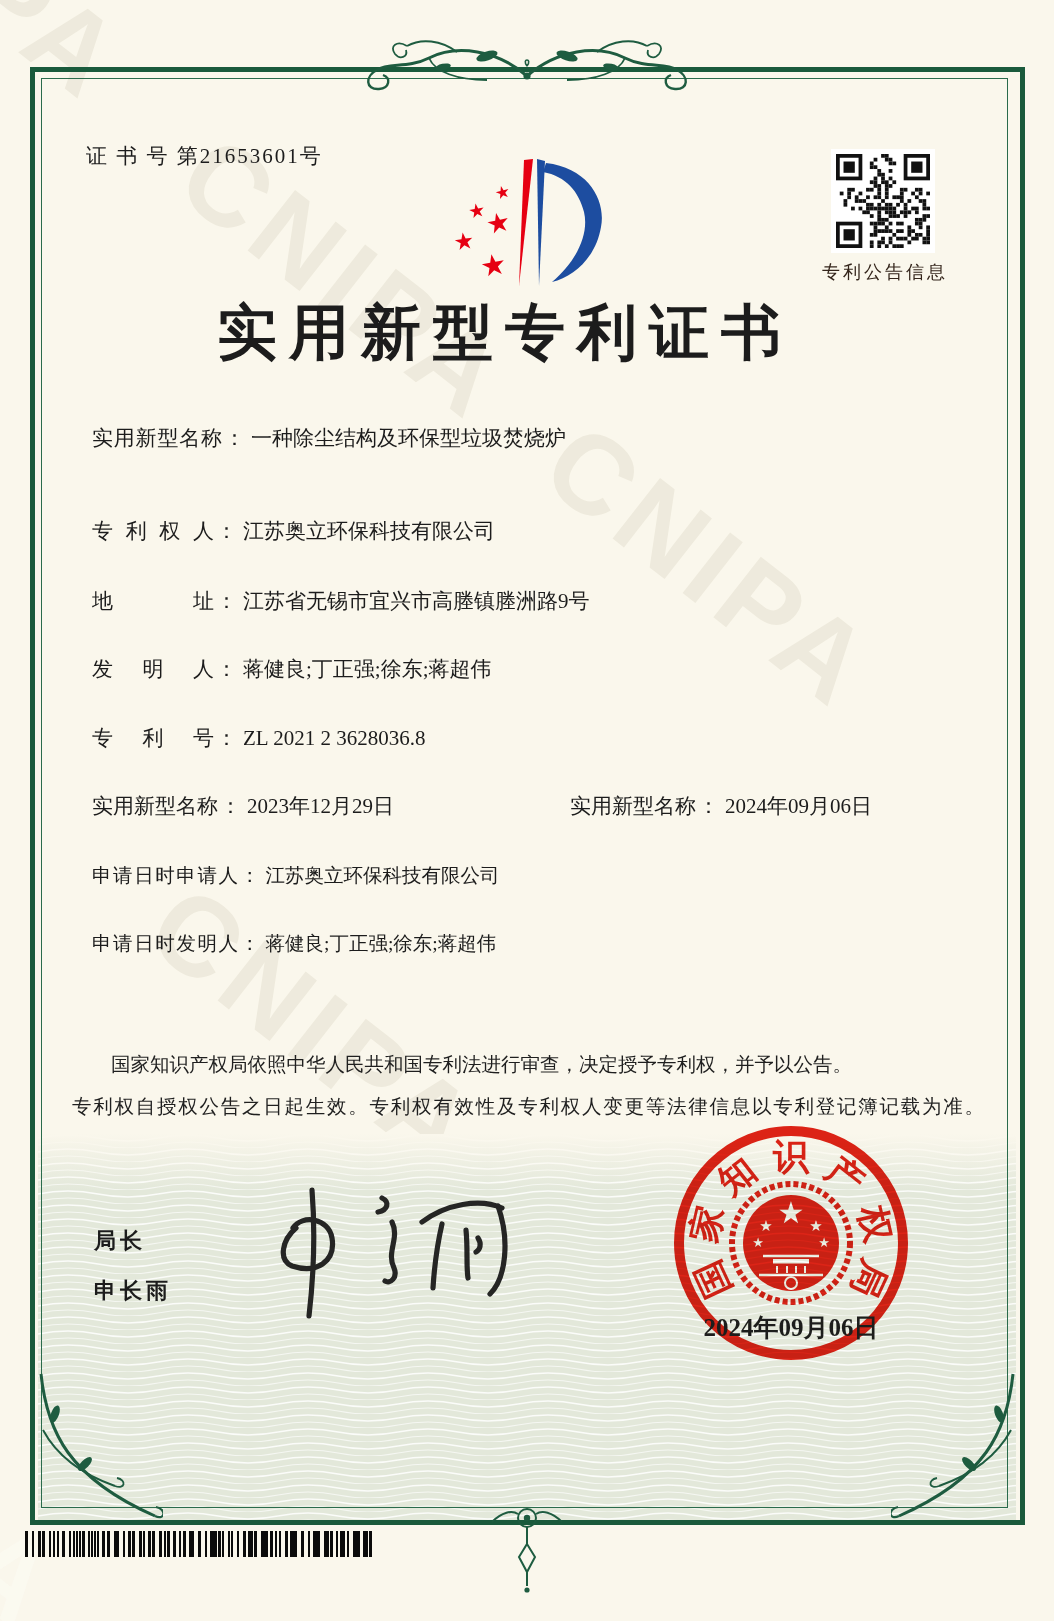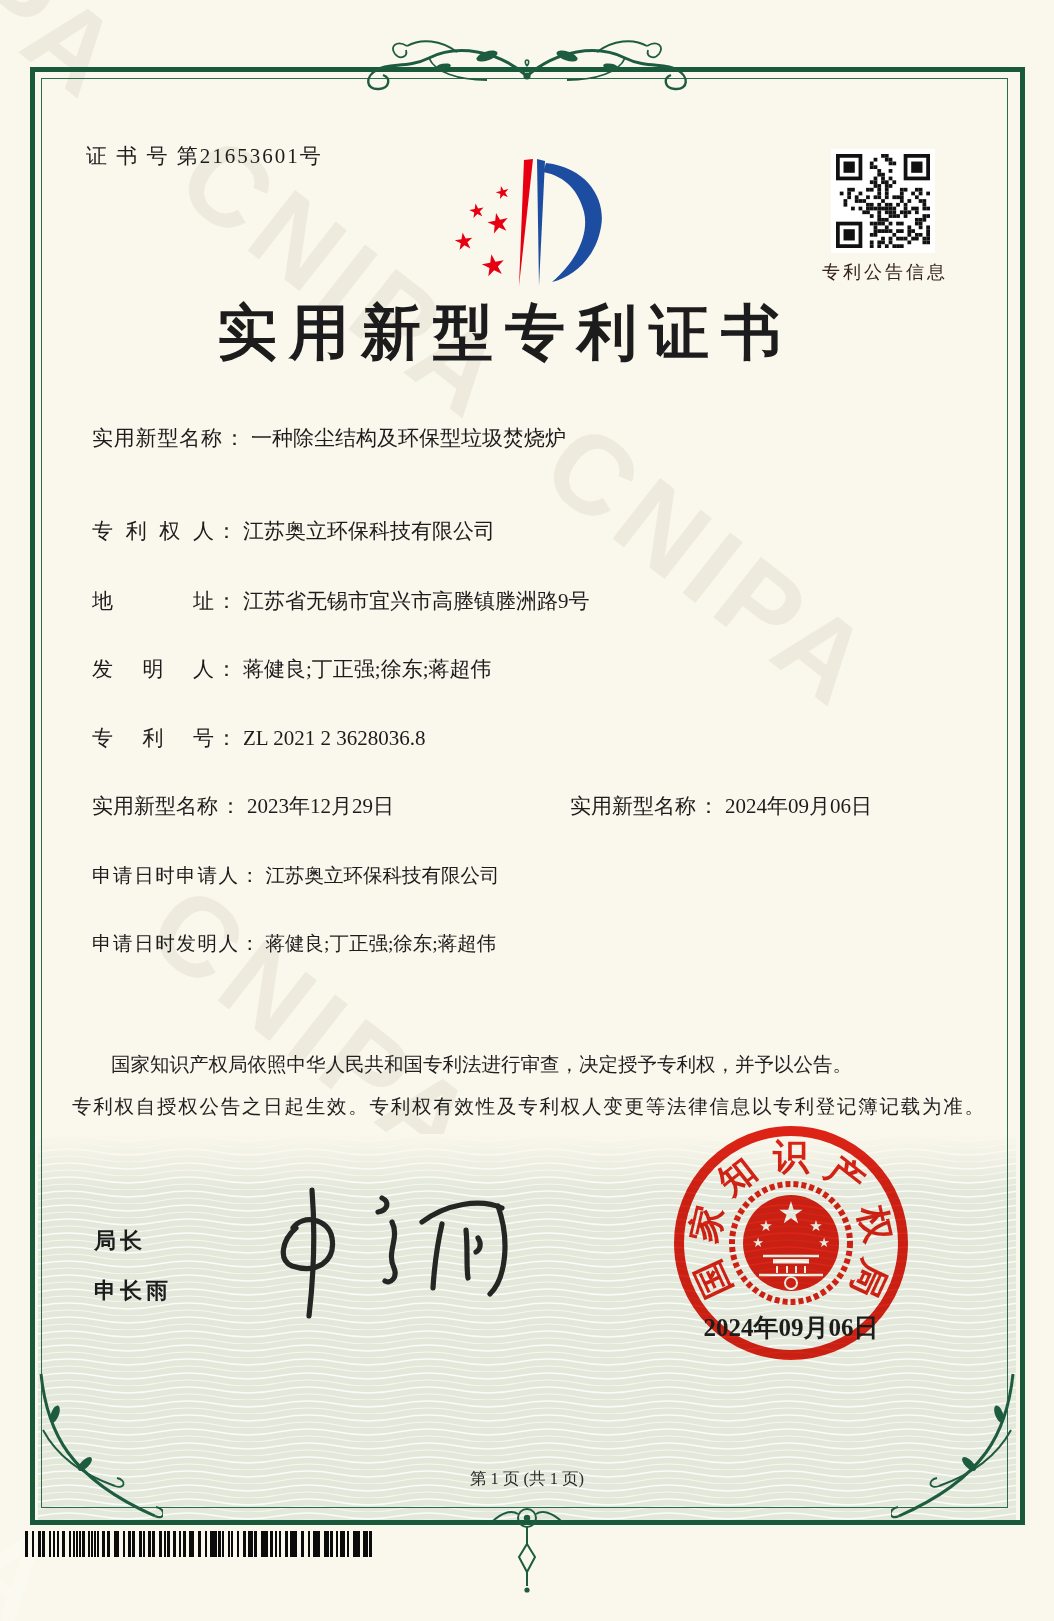--- a/index.html
+++ b/index.html
@@ -397,21 +397,20 @@
         <path d="M100,141 L156,141" stroke-width="2.4"></path>
         <rect x="110" y="144" width="36" height="4.5" fill="#fff" stroke="none"></rect>
         <path d="M114,151 V158 M124,151 V158 M133,151 V158 M142,151 V158" stroke-width="2"></path>
         <path d="M96,160 L160,160" stroke-width="2.4"></path>
         <circle cx="128" cy="168" r="6" stroke-width="2"></circle>
       </g>
     </g>
     <text x="128" y="221" font-size="25" font-weight="bold" fill="#121212" text-anchor="middle">2024年09月06日</text>
   </svg>
 
-  <div id="footer-page" class="abs">第 1 页 (共 1 页)</div>
 
   <div id="barcode-wrap" class="abs">
     <svg id="barcode-bars" width="350" height="26">
         <rect x="0" y="0" width="3" height="26" fill="#0b0b0b"></rect>
         <rect x="7" y="0" width="2" height="26" fill="#0b0b0b"></rect>
         <rect x="13" y="0" width="3" height="26" fill="#0b0b0b"></rect>
         <rect x="17" y="0" width="3" height="26" fill="#0b0b0b"></rect>
         <rect x="24" y="0" width="2" height="26" fill="#0b0b0b"></rect>
         <rect x="28" y="0" width="2" height="26" fill="#0b0b0b"></rect>
         <rect x="32" y="0" width="2" height="26" fill="#0b0b0b"></rect>

